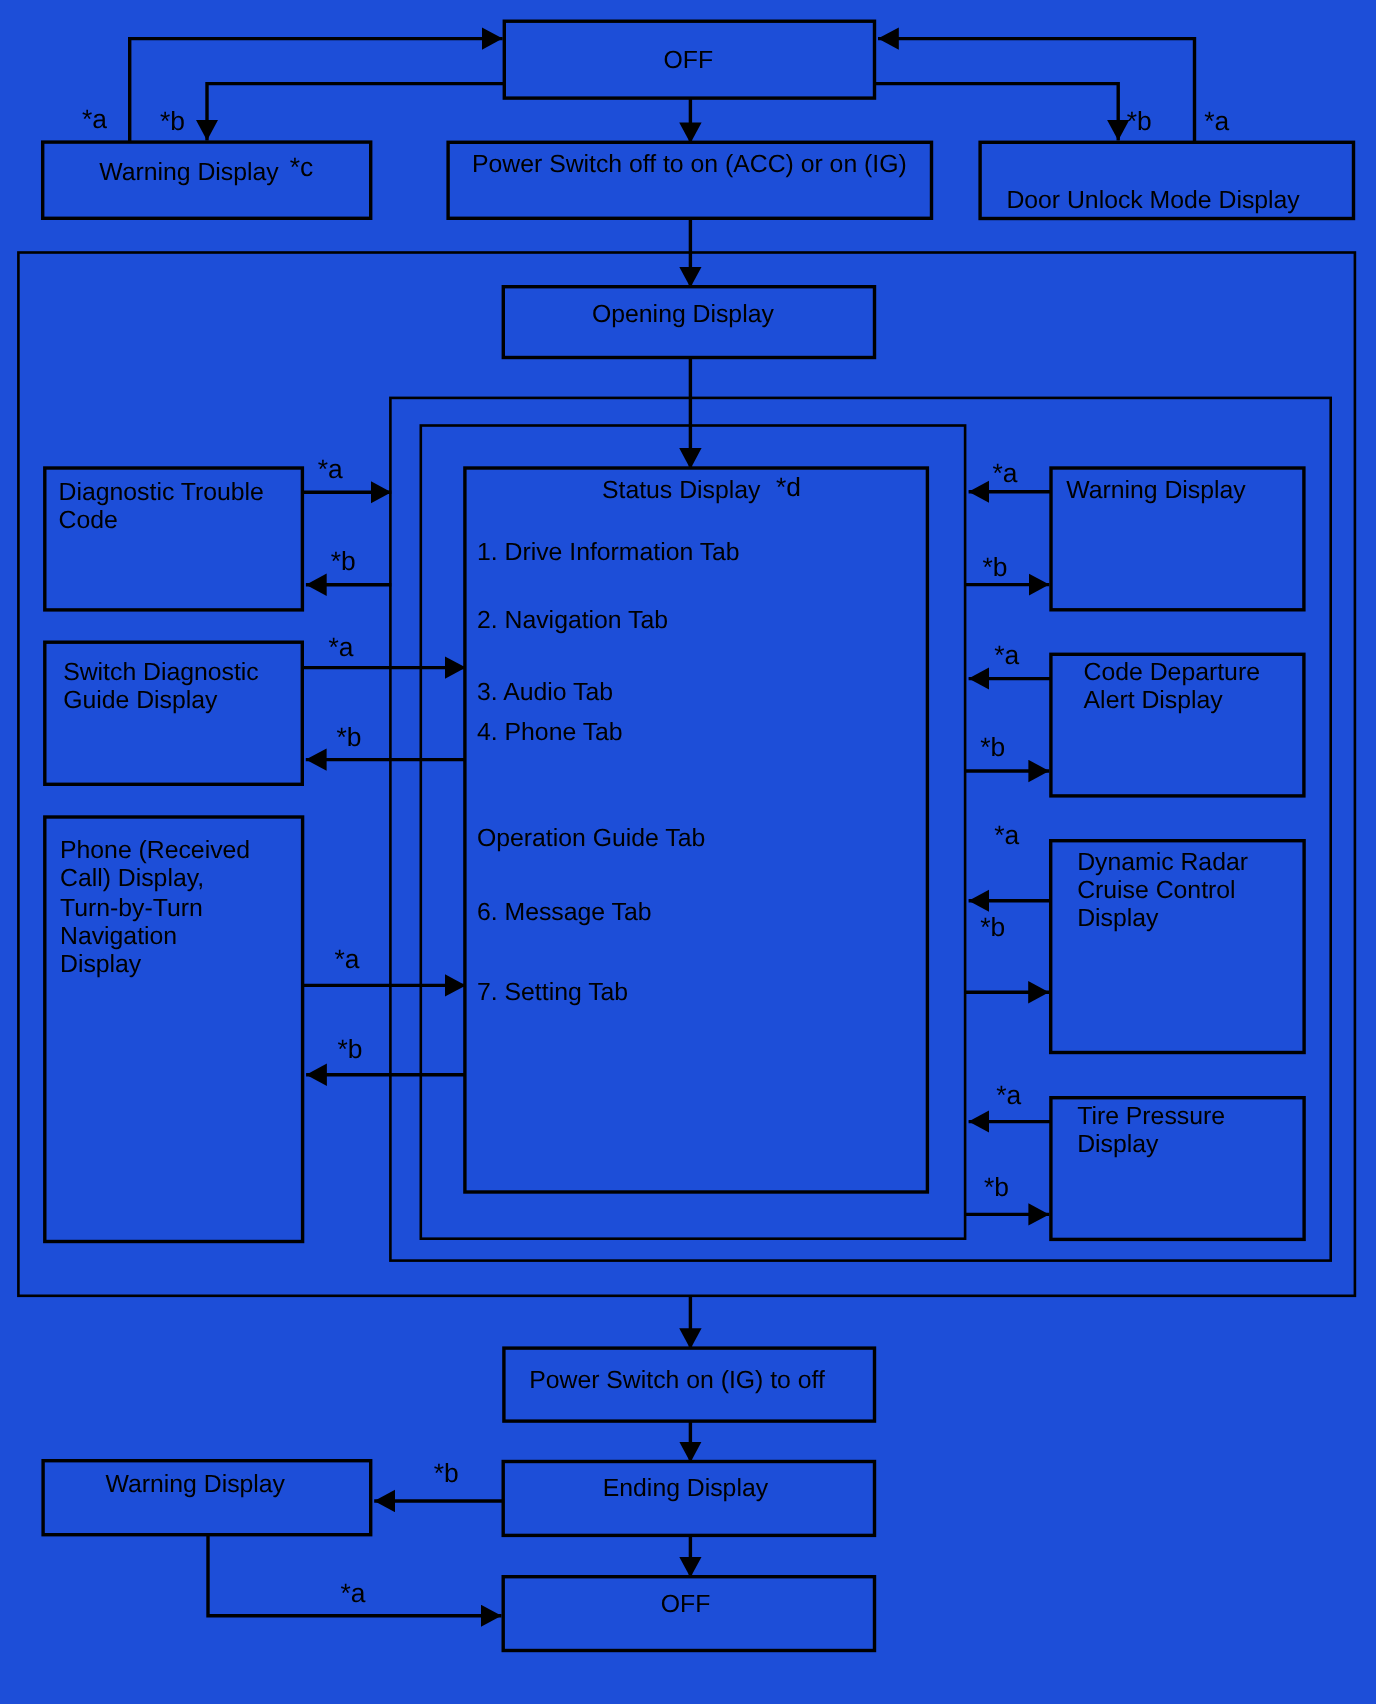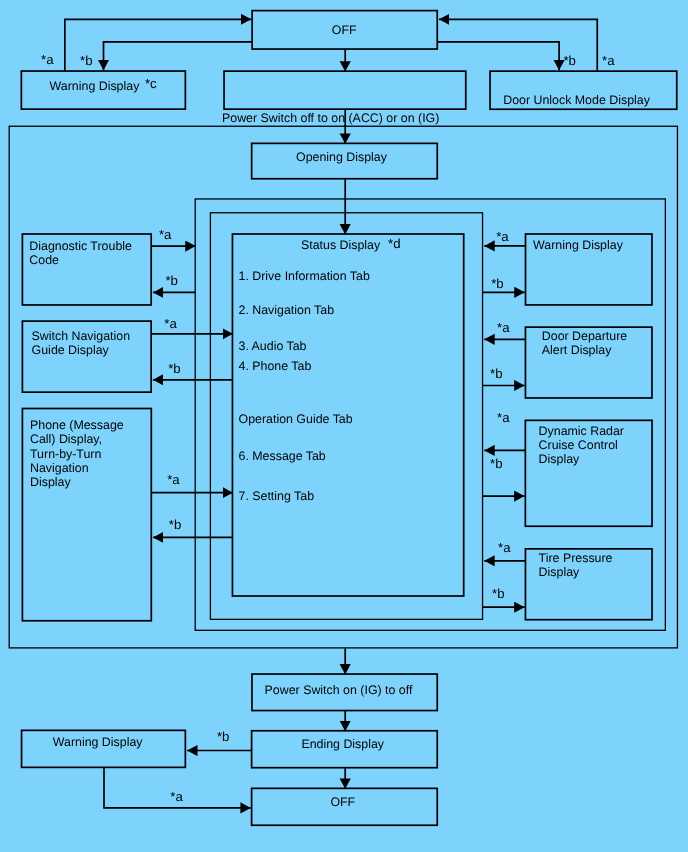--- a/index.html
+++ b/index.html
@@ -1,19 +1,19 @@
 <!DOCTYPE html>
 <html><head>
 <meta charset="utf-8">
 <style>
   html,body{margin:0;padding:0;background:#fff;}
   body{width:688px;height:852px;overflow:hidden;
        font-family:"Liberation Sans",sans-serif;color:#000;
        -webkit-font-smoothing:antialiased;text-rendering:geometricPrecision;}
-  #stage{position:relative;width:688px;height:852px;background:#7dd3fc;}
+  #stage{position:relative;width:688px;height:852px;background:#1d4ed8;}
   .node .t,.tag{transform:translateZ(0);}
   svg#wires{position:absolute;left:0;top:0;width:688px;height:852px;pointer-events:none;}
   .node{position:absolute;box-sizing:border-box;background:transparent;}
   .node .t{position:absolute;white-space:pre;font-size:12.4px;line-height:14.6px;}
   .tag{position:absolute;white-space:pre;font-size:13.2px;line-height:14.6px;}
 </style>
 </head>
 <body>
 
 <div id="stage">
@@ -95,43 +95,43 @@
   <div class="node" style="left:0;top:0;width:688px;height:852px;">
     <div class="t" style="left:331.80px;top:23.40px;">OFF</div>
   </div>
 
   <div class="node" style="left:0;top:0;width:688px;height:852px;">
     <div class="t" style="left:49.60px;top:78.60px;">Warning Display</div>
     <div class="t" style="left:144.90px;top:76.70px;font-size:13.2px;">*c</div>
   </div>
 
   <div class="node" style="left:0;top:0;width:688px;height:852px;">
-    <div class="t" style="left:222px;top:75.00px;margin-top:36px;">Power Switch off to on (ACC) or on (IG)</div>
+    <div class="t" style="left:236px;top:75.00px;">Power Switch off to on (ACC) or on (IG)</div>
   </div>
 
   <div class="node" style="left:0;top:0;width:688px;height:852px;">
     <div class="t" style="left:503.20px;top:77.20px;margin-top:16px;">Door Unlock Mode Display</div>
   </div>
 
   <div class="node" style="left:0;top:0;width:688px;height:852px;">
     <div class="t" style="left:296.00px;top:149.90px;">Opening Display</div>
   </div>
 
   <div class="node" style="left:0;top:0;width:688px;height:852px;">
     <div class="t" style="left:29.30px;top:239.10px;">Diagnostic Trouble</div>
     <div class="t" style="left:29.30px;top:253.10px;">Code</div>
   </div>
 
   <div class="node" style="left:0;top:0;width:688px;height:852px;">
-    <div class="t" style="left:31.60px;top:329.00px;">Switch Navigation</div>
+    <div class="t" style="left:31.60px;top:329.00px;">Switch Diagnostic</div>
     <div class="t" style="left:31.60px;top:342.90px;">Guide Display</div>
   </div>
 
   <div class="node" style="left:0;top:0;width:688px;height:852px;">
-    <div class="t" style="left:30.00px;top:418.30px;">Phone (Message</div>
+    <div class="t" style="left:30.00px;top:418.30px;">Phone (Received</div>
     <div class="t" style="left:30.00px;top:432.40px;">Call) Display,</div>
     <div class="t" style="left:30.00px;top:446.90px;text-align:center;">Turn-by-Turn</div>
     <div class="t" style="left:30.00px;top:461.30px;">Navigation</div>
     <div class="t" style="left:30.00px;top:475.00px;">Display</div>
   </div>
 
   <div class="node" style="left:0;top:0;width:688px;height:668px;">
     <div class="t" style="left:301.00px;top:238.25px;">Status Display</div>
     <div class="t" style="left:388.00px;top:237.05px;font-size:13.2px;">*d</div>
     <div class="t" style="left:238.50px;top:269.15px;">1. Drive Information Tab</div>
@@ -141,21 +141,21 @@
     <div class="t" style="left:238.50px;top:411.85px;">Operation Guide Tab</div>
     <div class="t" style="left:238.50px;top:448.85px;">6. Message Tab</div>
     <div class="t" style="left:238.50px;top:488.95px;">7. Setting Tab</div>
   </div>
 
   <div class="node" style="left:0;top:0;width:688px;height:852px;">
     <div class="t" style="left:533.10px;top:237.60px;">Warning Display</div>
   </div>
 
   <div class="node" style="left:0;top:0;width:688px;height:852px;">
-    <div class="t" style="left:541.80px;top:328.50px;">Door Departure</div>
+    <div class="t" style="left:541.80px;top:328.50px;">Code Departure</div>
     <div class="t" style="left:541.80px;top:342.70px;">Alert Display</div>
   </div>
 
   <div class="node" style="left:0;top:0;width:688px;height:852px;">
     <div class="t" style="left:538.60px;top:423.50px;">Dynamic Radar</div>
     <div class="t" style="left:538.60px;top:437.60px;">Cruise Control</div>
     <div class="t" style="left:538.60px;top:452.30px;">Display</div>
   </div>
 
   <div class="node" style="left:0;top:0;width:688px;height:852px;">

